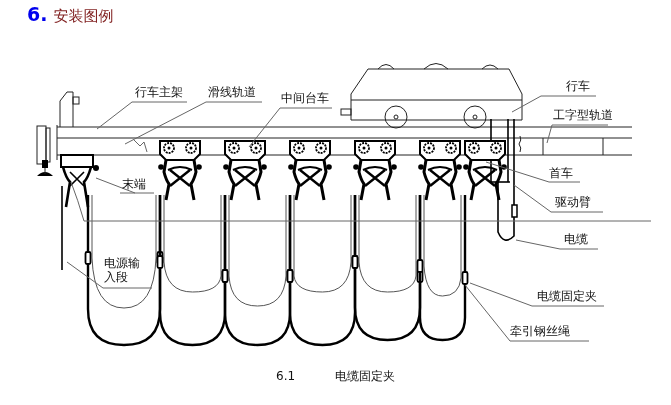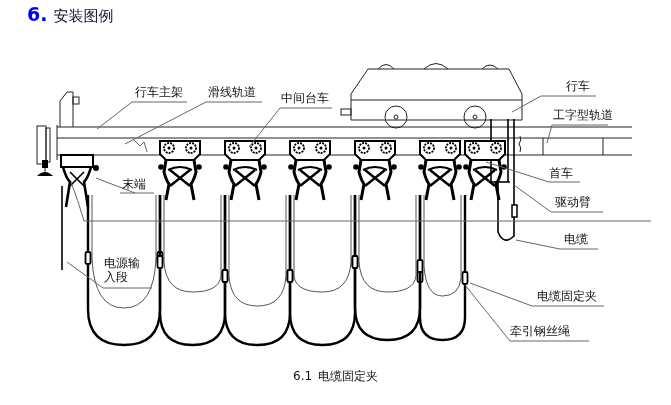--- a/index.html
+++ b/index.html
@@ -1,21 +1,21 @@
 <!DOCTYPE html>
 <html><head>
 <meta charset="utf-8">
 <style>
   html, body { margin: 0; padding: 0; background: #ffffff; }
   body { width: 671px; height: 405px; position: relative; overflow: hidden; font-family: "DejaVu Sans", sans-serif; }
   .heading { position: absolute; left: 27px; top: 3px; height: 26px; display: flex; align-items: baseline; }
   .heading .num { color: #0000ee; font-weight: bold; font-size: 19px; font-family: "DejaVu Sans", sans-serif; }
-  .heading .title { color: #0f172a; font-size: 15px; margin-left: 6px; }
+  .heading .title { color: #7f1d1d; font-size: 15px; margin-left: 6px; }
   .caption { position: absolute; left: 0; width: 671px; top: 368px; text-align: center; font-size: 12px; color: #111; }
-  .caption span { margin: 0 1px; }
+  .caption span { margin: 0 18px; }
   svg#diagram { position: absolute; left: 0; top: 0; }
   .lbl { font-size: 12px; fill: #111; font-family: "DejaVu Sans", sans-serif; }
   .thin { stroke: #222; stroke-width: 1; fill: none; }
   .grey { stroke: #666; stroke-width: 1; fill: none; }
   .thick { stroke: #000; stroke-width: 2.6; fill: none; }
   .mid { stroke: #000; stroke-width: 1.6; fill: none; }
 </style>
 </head>
 <body>
 

